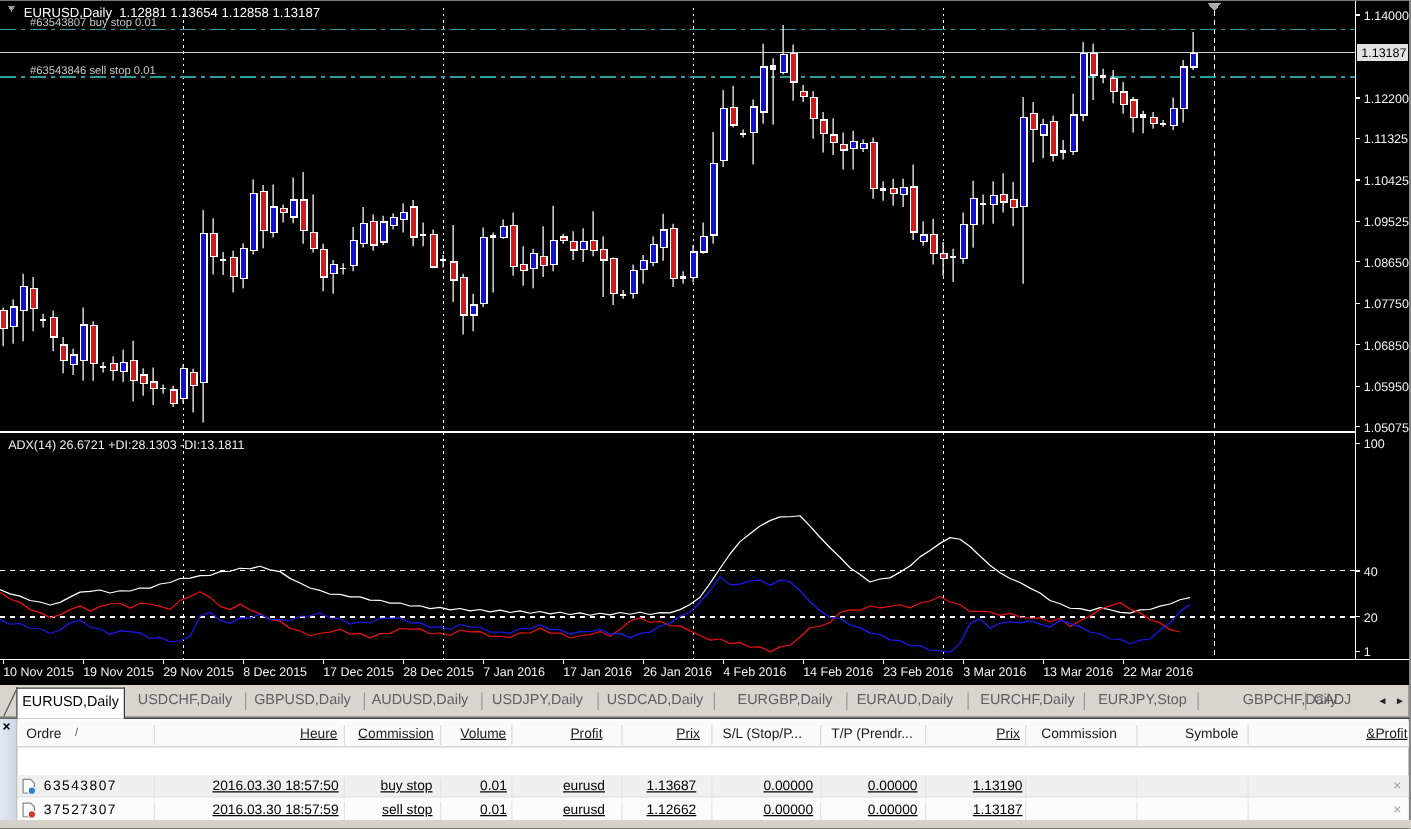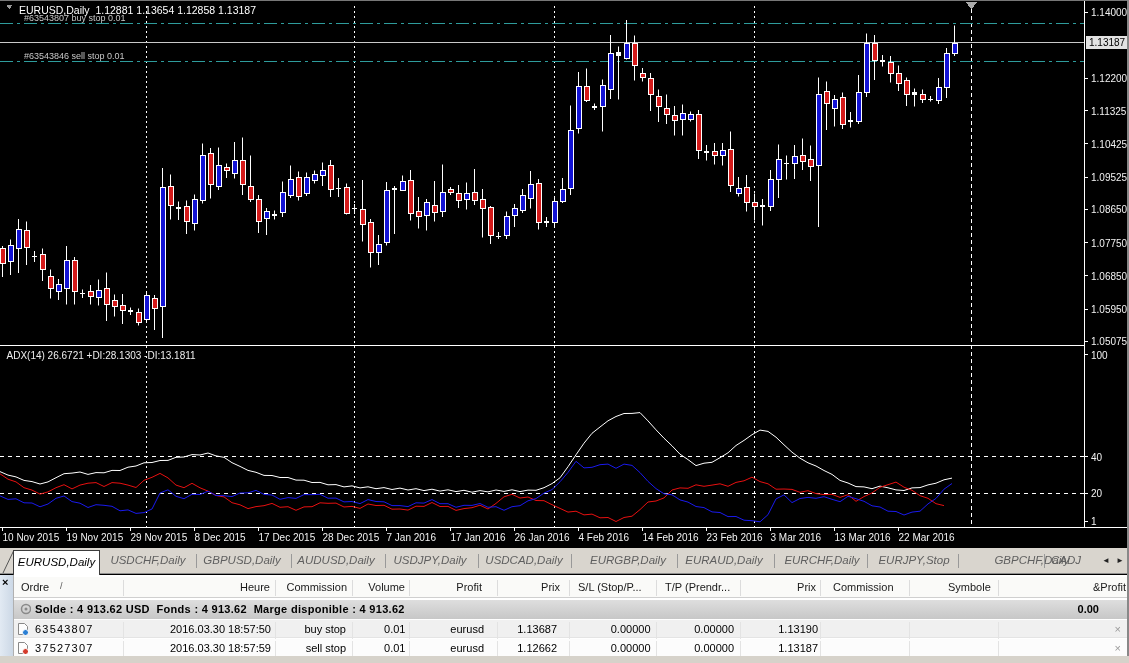--- a/index.html
+++ b/index.html
@@ -2,35 +2,35 @@
 <html><head><meta charset="utf-8"><style>
 * { margin:0; padding:0; box-sizing:border-box; }
 html,body { width:1129px; height:663px; overflow:hidden; background:#000; }
 #wrap { position:relative; width:1129px; height:663px; font-family:"Liberation Sans", sans-serif; }
 svg text { font-family:"Liberation Sans", sans-serif; }
 .ax { font-size:10px; fill:#f2f2f2; }
 .axd { font-size:10px; fill:#000; }
 .ttl { font-size:10.5px; fill:#fff; }
 .ttl2 { font-size:10px; fill:#eee; }
 .olb { font-size:9px; fill:#c8c8c8; }
-#tabs { position:absolute; left:0; top:548px; width:1127px; height:26px; background:#d9d5ce; border-bottom:1px solid #8f8f8f;font-style:italic; }
+#tabs { position:absolute; left:0; top:548px; width:1127px; height:26px; background:#d9d5ce; border-bottom:1px solid #8f8f8f; }
 .tab-active { position:absolute; left:13px; top:2px; width:87px; height:25px; background:#fff; border:1px solid #3c3c3c; border-bottom:none; text-align:center; font-size:11.5px; color:#000; padding-top:5px; z-index:2; }
 .tab { position:absolute; top:6px; width:94px; text-align:center; font-size:11.5px; color:#5f5f5f; }
 .tsep { position:absolute; top:6px; width:1px; height:14px; background:#999; }
 .tarr { position:absolute; top:8px; font-size:8px; color:#222; }
 #term { position:absolute; left:0; top:575px; width:1127px; height:82px; background:#fff; font-size:11px; }
 #lbar { position:absolute; left:0; top:0; width:14px; height:82px; background:linear-gradient(to right,#e2eaf3,#ccd8e6); border-right:1px solid #b0b0b0; }
 #lbar span { position:absolute; left:2px; top:1px; font-size:11px; font-weight:bold; color:#000; }
 .hdr { position:absolute; left:14px; top:2px; width:1113px; height:21px; background:#fafaf8; border-bottom:1px solid #cfcfcf; color:#1a1a1a; }
 .row { position:absolute; left:14px; width:1113px; height:18px; }
 .row i, .hdr i { position:absolute; top:2px; height:17px; width:1px; background:#e3e3e3; }
 .hdr i { top:3px; height:16px; background:#dcdcdc; }
 .c { position:absolute; top:3px; white-space:nowrap; }
 .hdr .c { top:4px; }
-.r { text-align:right; }
+.r { text-align:right;text-decoration:underline; }
 #solde { position:absolute; left:14px; top:25px; width:1113px; height:19px; background:linear-gradient(#dedede,#c7c7c7); font-weight:bold; color:#000; }
 #row1 { top:45px; background:#f0f0f0; border-bottom:1px solid #e4e4e4; color:#000; }
 #row2 { top:64px; background:#fcfcfc; border-bottom:1px solid #e4e4e4; color:#000; }
 #bstrip { position:absolute; left:0; top:656px; width:1129px; height:7px; background:#d6d2ca; }
 .xbtn { position:absolute; right:6px; top:3px; color:#9a9a9a; font-size:11px; }
 .icon { position:absolute; left:3px; top:2px; width:11px; height:13px; }
 </style></head>
 <body>
 <div id="wrap">
 <svg width="1129" height="663" viewBox="0 0 1129 663" shape-rendering="crispEdges" style="position:absolute;left:0;top:0">
@@ -297,28 +297,20 @@
     <span class="c r" style="left:291px;width:100px">Volume</span>
     <span class="c r" style="left:368px;width:100px">Profit</span>
     <span class="c r" style="left:446px;width:100px">Prix</span>
     <span class="c" style="left:564px">S/L (Stop/P...</span>
     <span class="c" style="left:651px">T/P (Prendr...</span>
     <span class="c r" style="left:702px;width:100px">Prix</span>
     <span class="c" style="left:819px">Commission</span>
     <span class="c" style="left:934px">Symbole</span>
     <span class="c r" style="left:1012px;width:100px">&amp;Profit</span>
   </div>
-  <div id="solde">
-    <svg class="icon" style="left:6px;top:3px" width="12" height="12">
-          <circle cx="6" cy="6" r="4.5" fill="none" stroke="#8a8a8a" stroke-width="1.5"></circle>
-          <circle cx="6" cy="6" r="1.5" fill="#8a8a8a"></circle>
-        </svg>
-    <span class="c" style="left:21px;letter-spacing:0.3px">Solde : 4 913.62 USD&nbsp;&nbsp;Fonds : 4 913.62&nbsp;&nbsp;Marge disponible : 4 913.62</span>
-    <span class="c r" style="left:985px;width:100px">0.00</span>
-  </div>
   <div class="row" id="row1">
         <i style="left:108.5px"></i>
         <i style="left:260.5px"></i>
         <i style="left:337.5px"></i>
         <i style="left:395px"></i>
         <i style="left:483px"></i>
         <i style="left:554.5px"></i>
         <i style="left:642px"></i>
         <i style="left:726px"></i>
         <i style="left:806px"></i>

